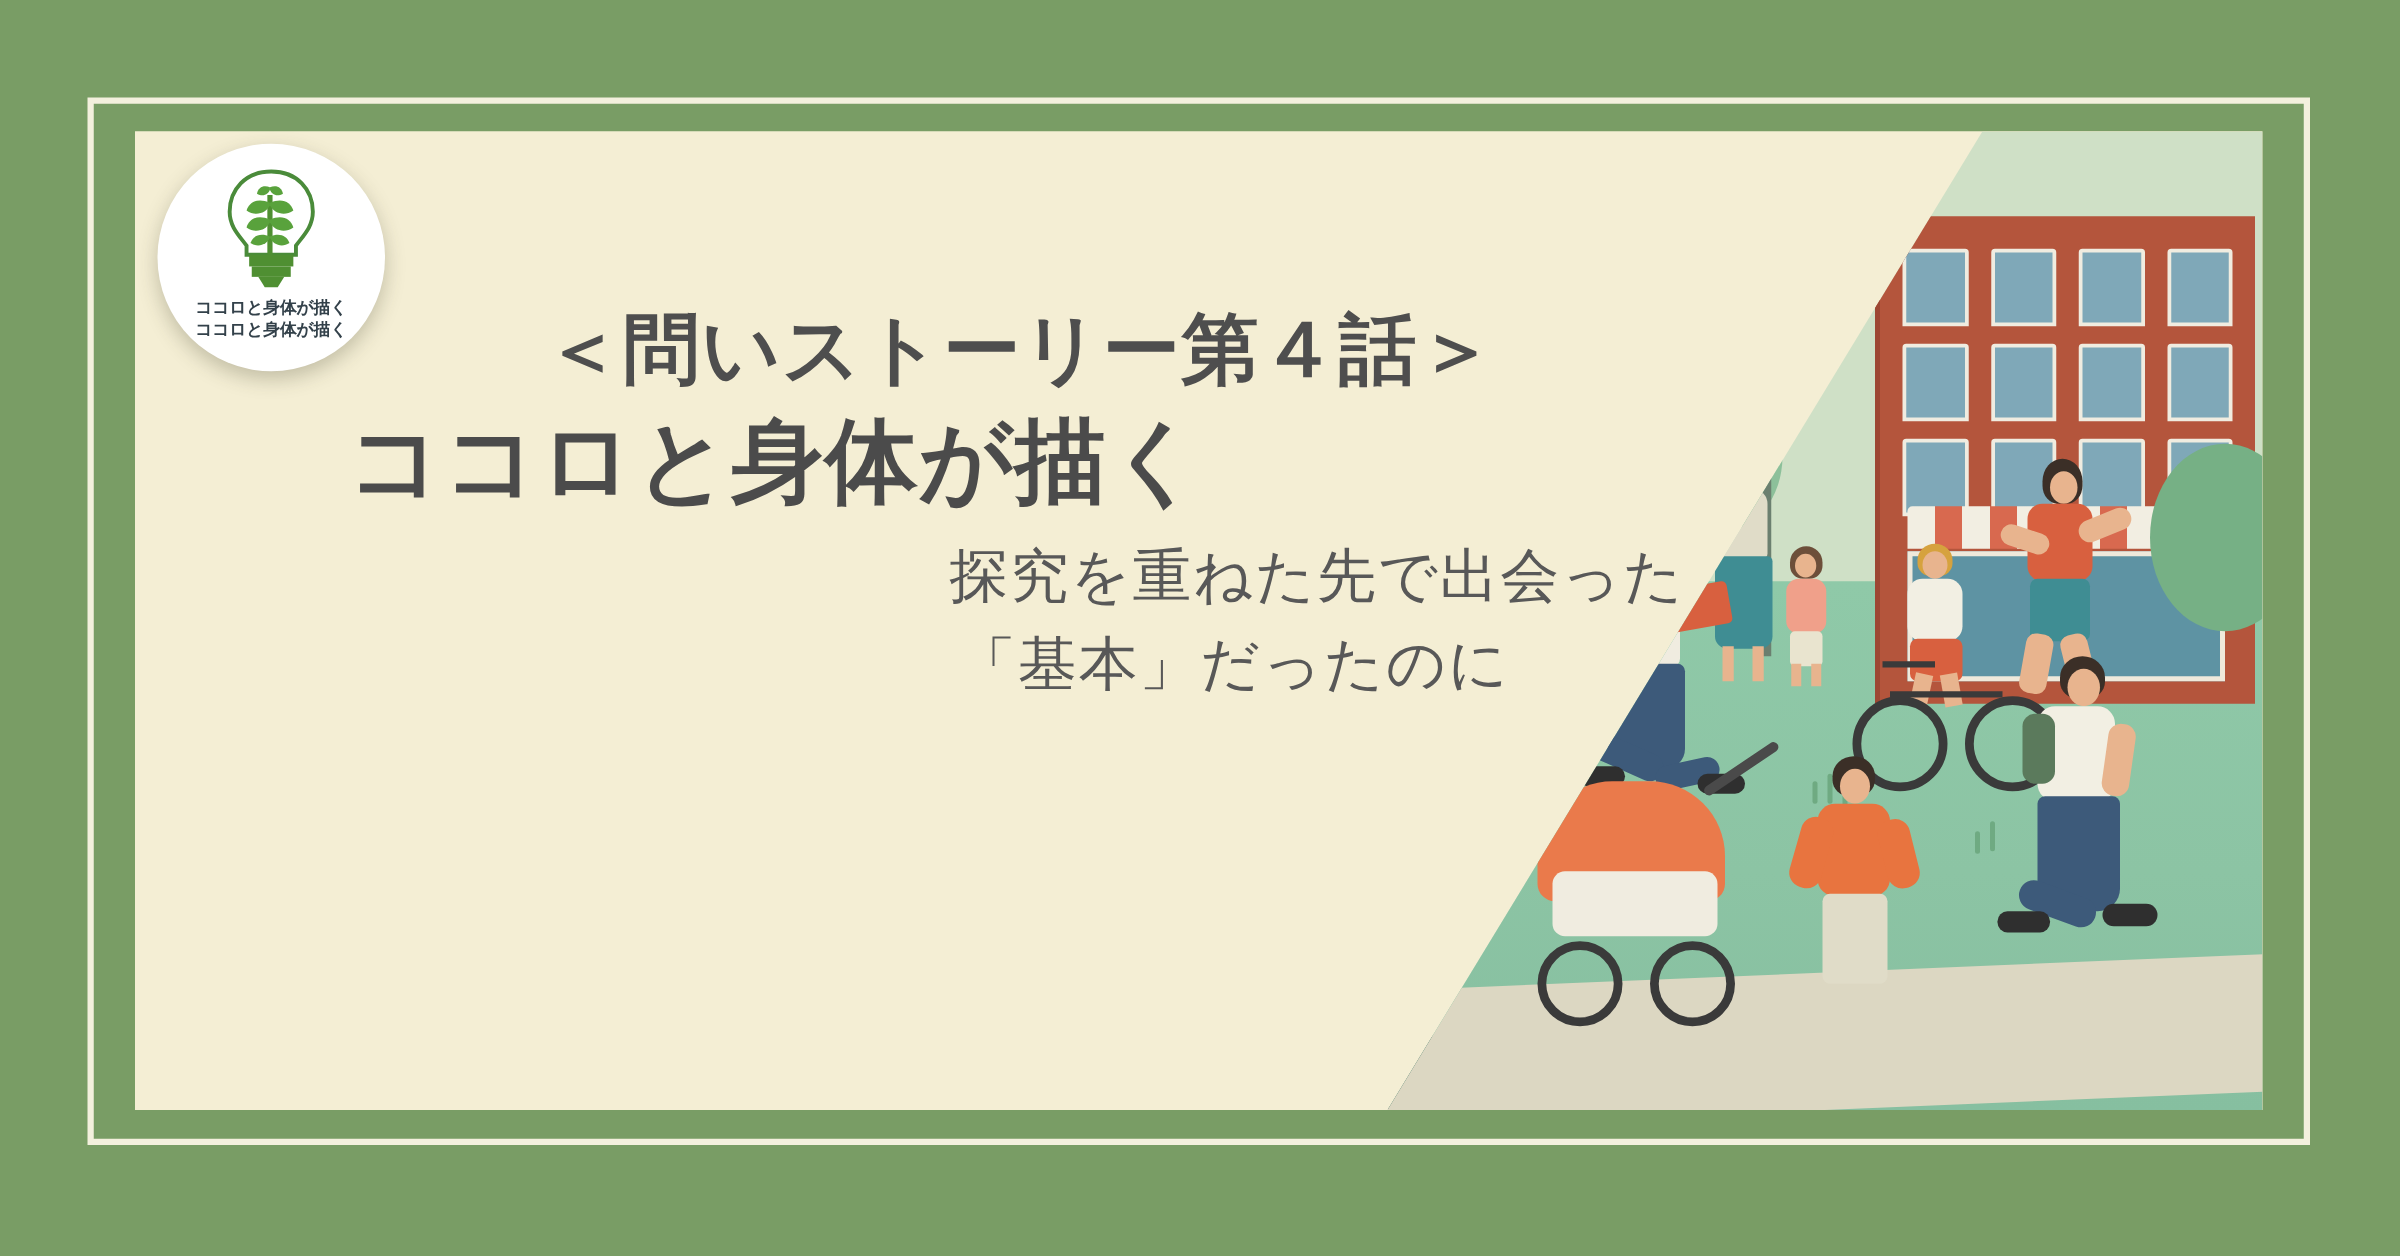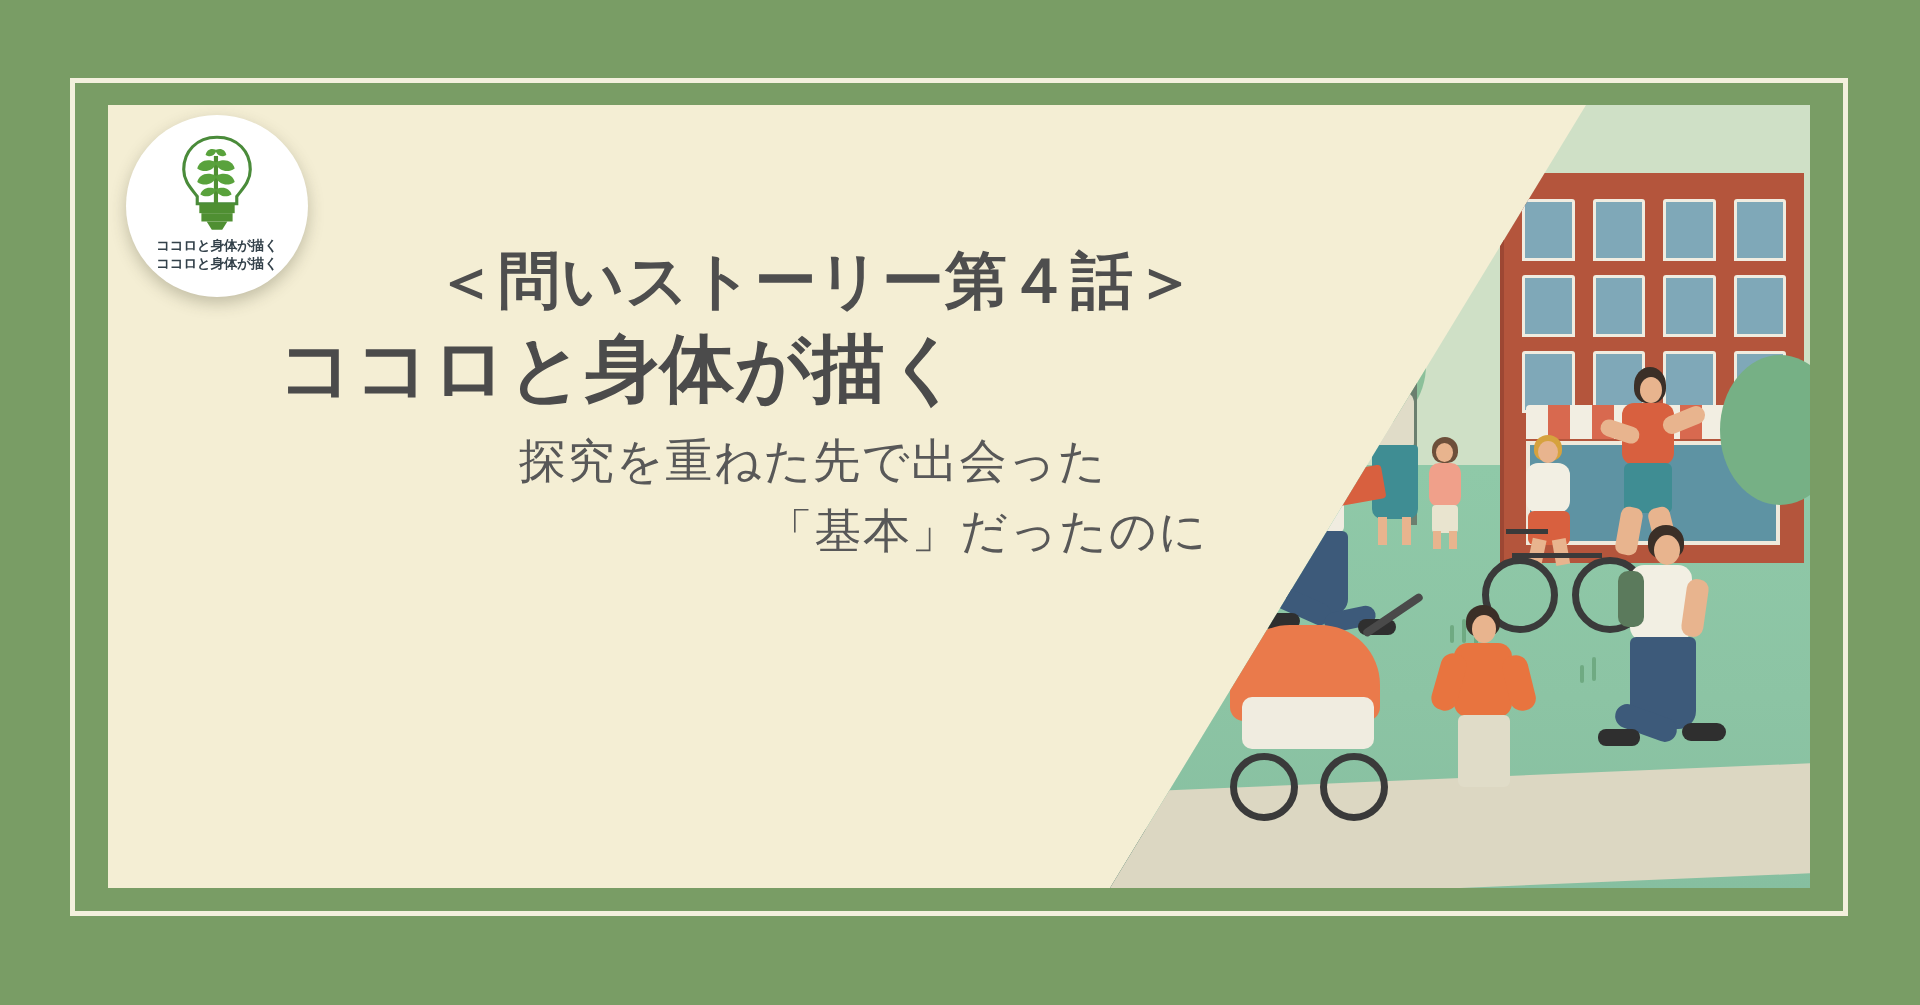--- a/index.html
+++ b/index.html
@@ -226,21 +226,21 @@
   .headline .l2 { display: block; text-align: right; padding-right: 4px; }
 
   .subtitle {
     font-size: 47px;
     font-weight: 400;
     line-height: 1.5;
     color: #585858;
     margin: 10px 0 0 0;
     letter-spacing: 1.5px;
   }
-  .subtitle .s1 { display: block; text-align: center; }
+  .subtitle .s1 { display: block; text-align: right; }
   .subtitle .s2 { display: block; text-align: right; padding-right: 140px; }
 </style>
 </head>
 <body>
 
 <div class="stage">
 
   <div class="green-field"></div>
 
   <div class="frame-rule"></div>

